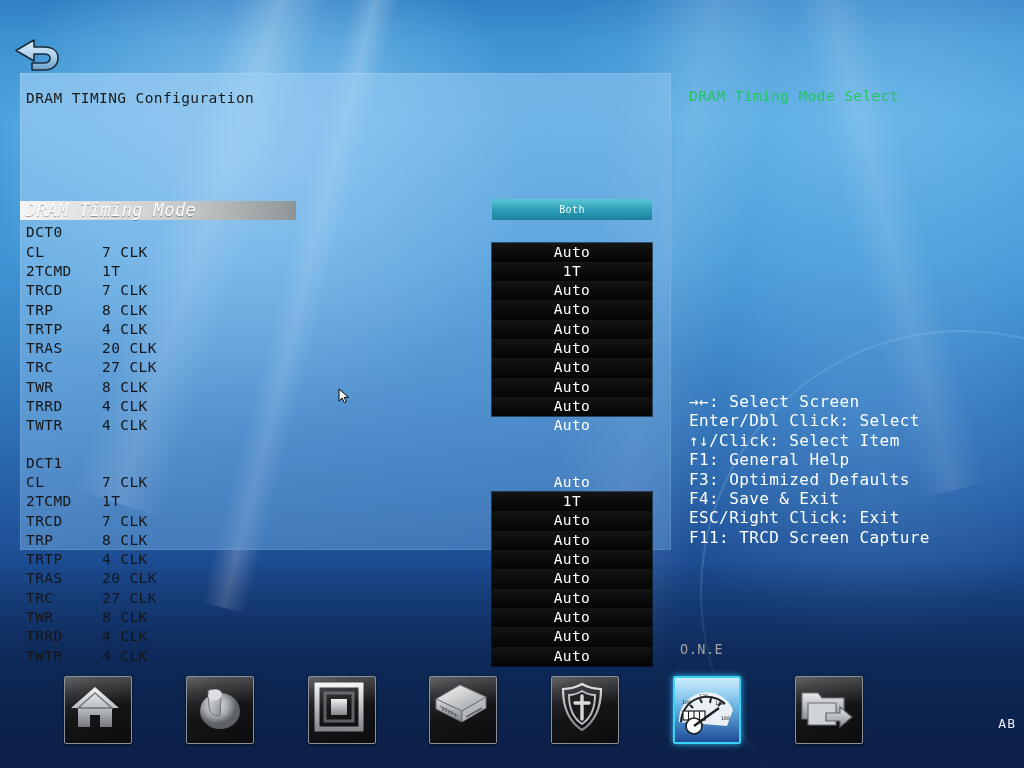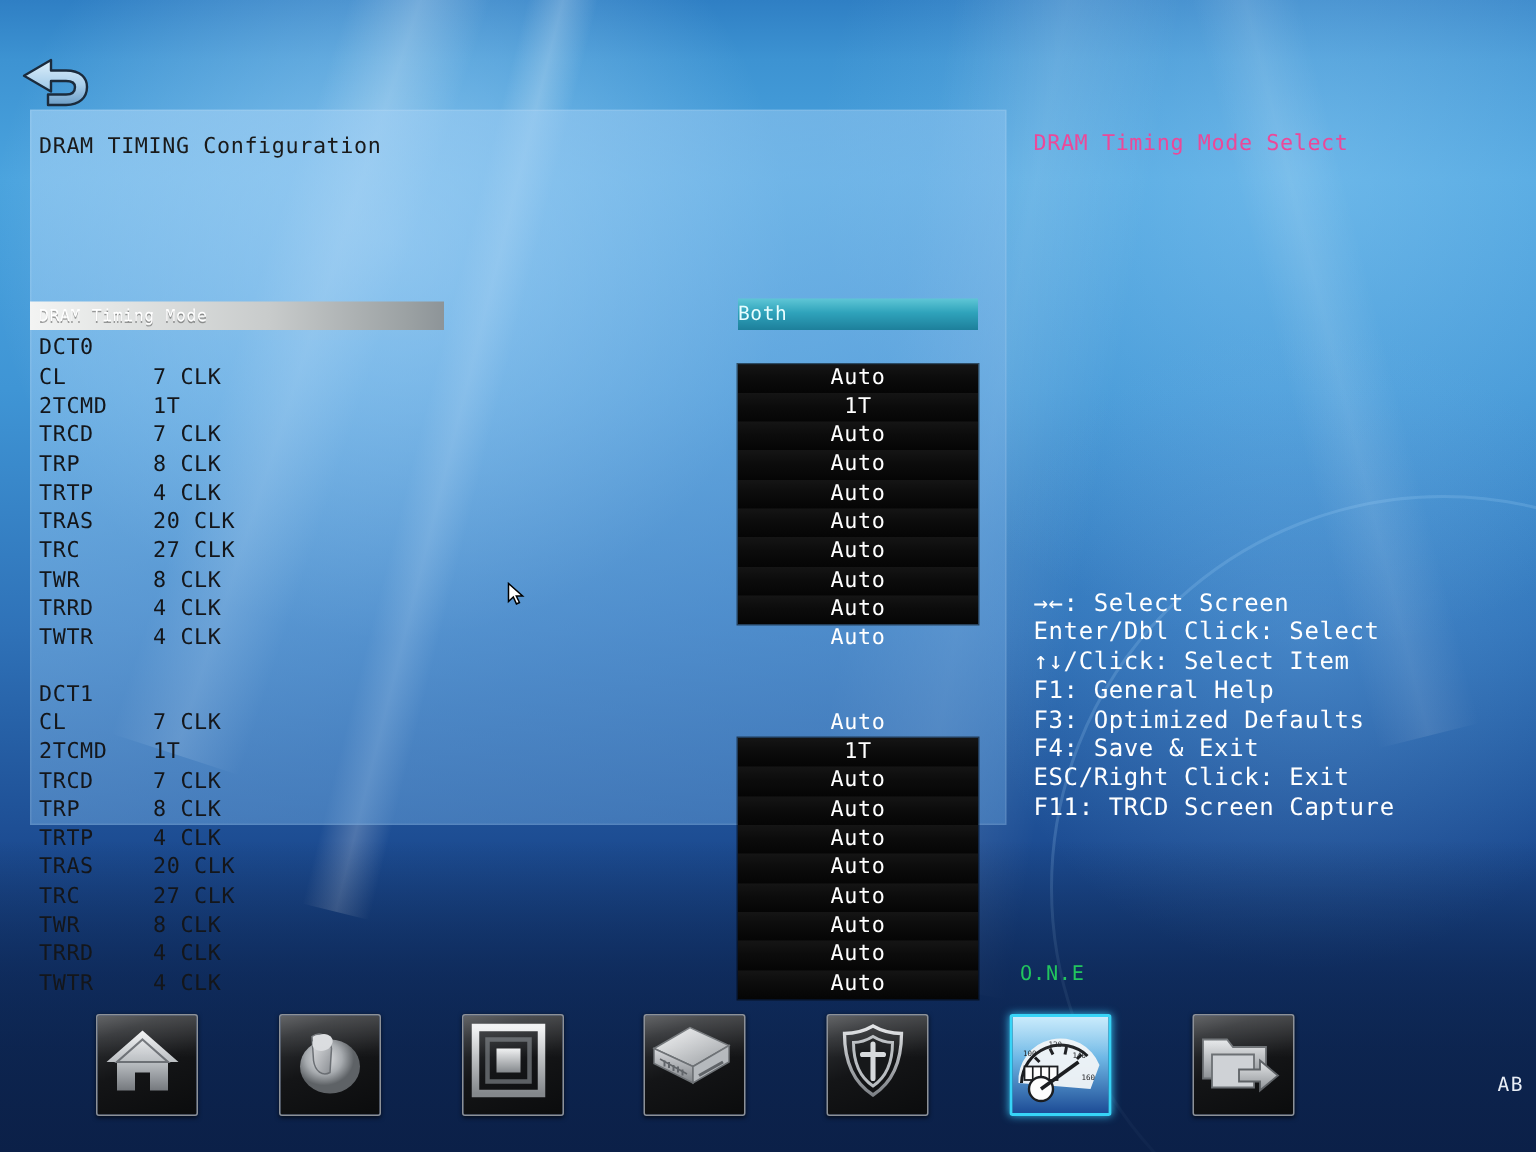--- a/index.html
+++ b/index.html
@@ -69,52 +69,52 @@
   }
   .rowlabel{
     position:absolute;left:6px;color:#14161a;font-size:14.5px;letter-spacing:.4px;white-space:nowrap;height:18px;line-height:18px;
   }
   .rowlabel .k{display:inline-block;width:66px;}
   .rowlabel .v{display:inline-block;margin-left:10px;}
   .hl-row{
     position:absolute;left:0px;width:276px;height:19px;
     background:linear-gradient(90deg,#f3f4f3 0%,#e2e4e3 22%,#c8cbcb 58%,#9aa0a2 92%,#8d9498 100%);
   }
-  .hl-row .txt{position:absolute;left:6px;top:0;height:19px;line-height:19px;color:#fff;font-size:11px;letter-spacing:.4px;text-shadow:0 1px 0 rgba(0,0,0,.35);}
+  .hl-row .txt{position:absolute;left:6px;top:0;height:19px;line-height:19px;color:#fff;font-size:17px;letter-spacing:.4px;text-shadow:0 1px 0 rgba(0,0,0,.35);font-style:italic;}
 
   
   #valcol{position:absolute;left:452px;top:0;width:199px;height:100%;}
   .valbox{
     position:absolute;left:20px;width:160px;height:19px;line-height:19px;
     text-align:center;color:#fff;font-size:14.5px;letter-spacing:.4px;
   }
   .valbox.plain{color:#ffffff;}
   .valgroup{
     position:absolute;left:20px;width:160px;
     background:#070707;
     box-shadow:0 0 0 1px rgba(0,0,0,.55);
   }
   .valgroup .cell{
     height:19.3px;line-height:19.3px;text-align:center;color:#fff;font-size:14.5px;letter-spacing:.4px;
     background:linear-gradient(180deg,#151515 0%,#0c0c0c 45%,#050505 100%);
   }
   .sel-both{
     position:absolute;left:20px;top:126px;width:160px;height:21px;line-height:21px;
-    color:#e8feff;font-size:13px;letter-spacing:.4px;
+    text-align:center;color:#e8feff;font-size:10px;letter-spacing:.4px;
     background:linear-gradient(180deg,#5fc6d6 0%,#2fa3bb 45%,#1d7f9b 100%);
   }
 
   
   #help{position:absolute;left:689px;top:88px;width:330px;color:#fff;}
-  #help .headline{font-size:14.5px;letter-spacing:.4px;color:#ec4899;}
+  #help .headline{font-size:14.5px;letter-spacing:.4px;color:#22c55e;}
   #helpkeys{position:absolute;left:689px;top:392px;width:330px;color:#fff;}
   #helpkeys .kline{font-size:16px;letter-spacing:.4px;height:19.4px;line-height:19.4px;white-space:nowrap;color:#fff;}
 
   
-  #onelabel{position:absolute;left:680px;top:641px;color:#22c55e;font-size:13.5px;letter-spacing:.5px;}
+  #onelabel{position:absolute;left:680px;top:641px;color:#a3a3a3;font-size:13.5px;letter-spacing:.5px;}
   #abtext{position:absolute;right:8px;top:716px;color:#e9eef6;font-size:13px;letter-spacing:1px;}
 
   
   #taskbar{position:absolute;left:0;top:676px;width:1024px;height:72px;}
   .tbitem{position:absolute;top:0;width:68px;height:68px;cursor:pointer;}
   .tile{
     position:absolute;inset:0;border-radius:2px;
     background:linear-gradient(160deg,#45474a 0%,#2a2c2f 18%,#141517 50%,#0b0c0d 100%);
     border:1px solid #8d9197;
     box-shadow:0 1px 3px rgba(0,0,0,.6);

